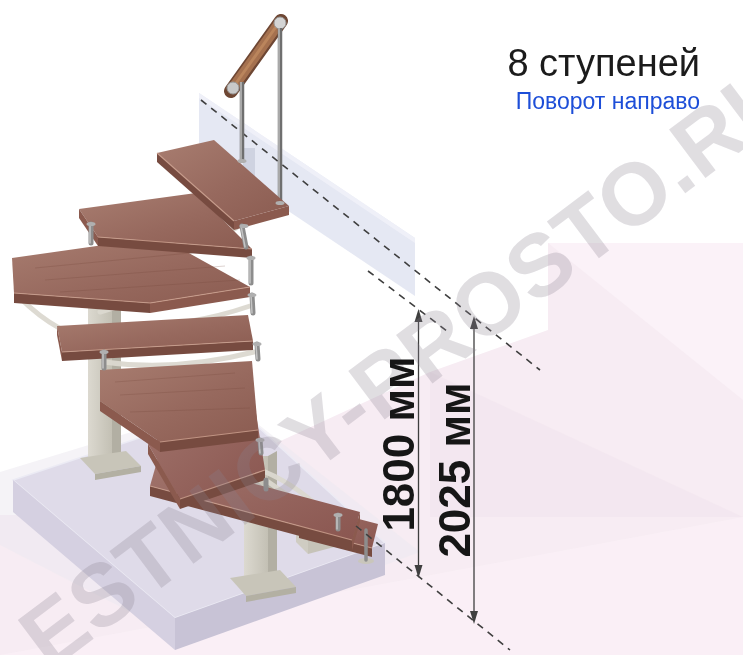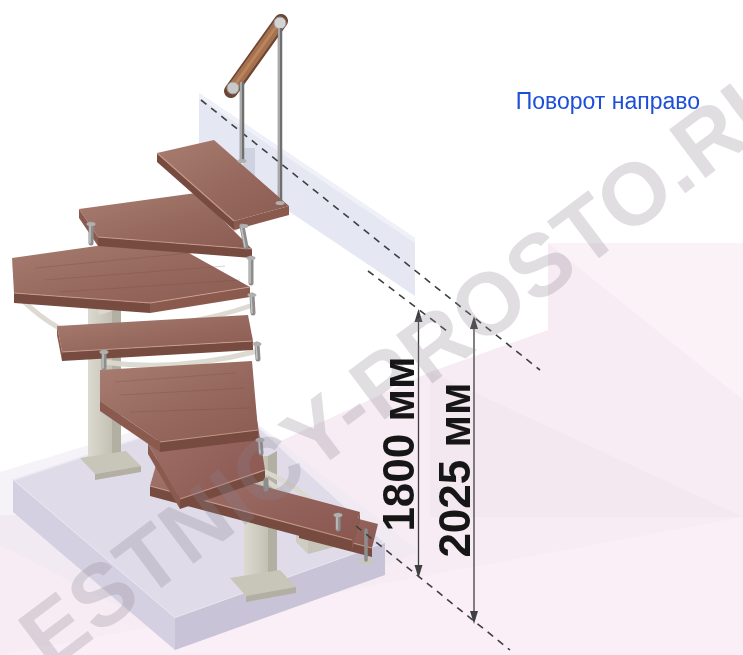--- a/index.html
+++ b/index.html
@@ -247,18 +247,19 @@
       <g>
         <line x1="474" y1="327" x2="474" y2="613" stroke-width="1.3"></line>
         <polygon points="474,316 470,329 478,329" fill="#3f3f3f" stroke="none"></polygon>
         <polygon points="474,624 470,611 478,611" fill="#3f3f3f" stroke="none"></polygon>
       </g>
     </g>
   </svg>
 
   <div class="watermark">LESTNICY-PROSTO.RU</div>
 
+  <div class="title">8 ступеней</div>
   <div class="subtitle">Поворот направо</div>
 
   <div class="dim-label dim-1800">1800 мм</div>
   <div class="dim-label dim-2025">2025 мм</div>
 
 </div>
 
 </body></html>

